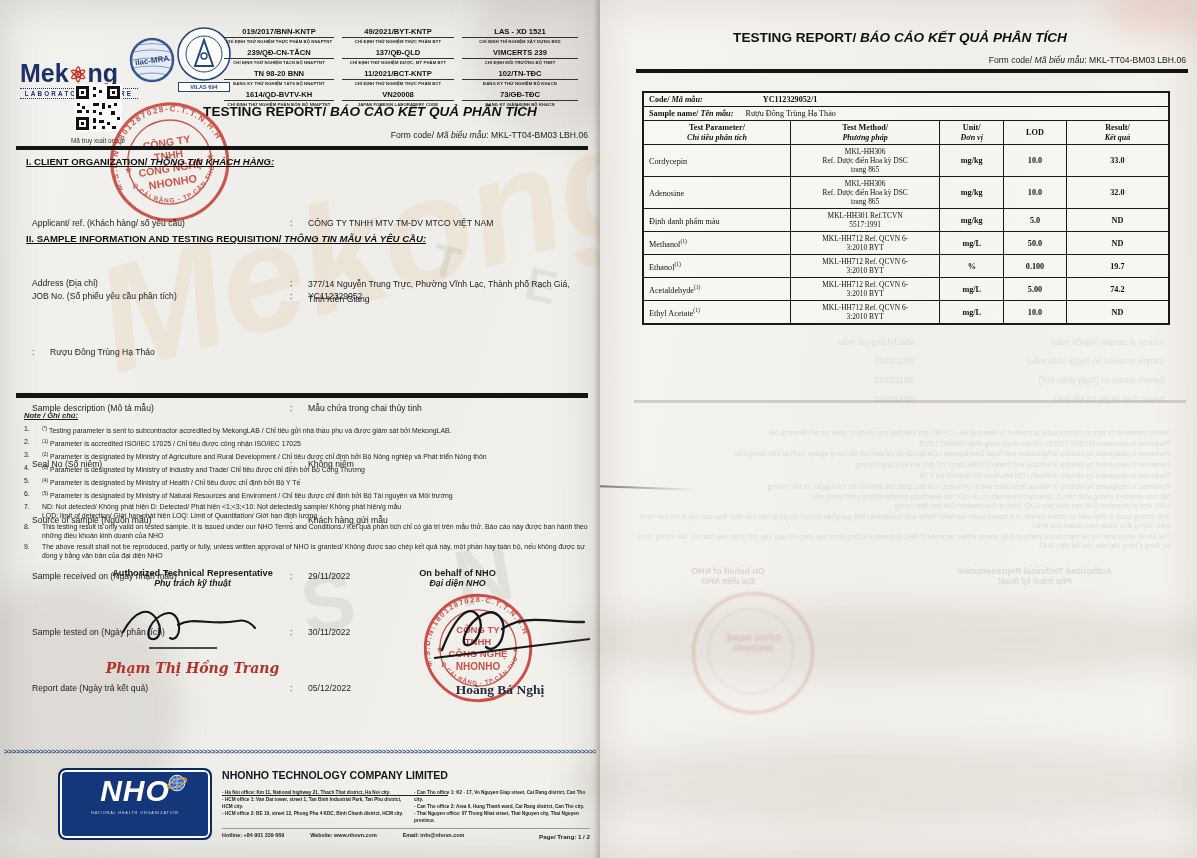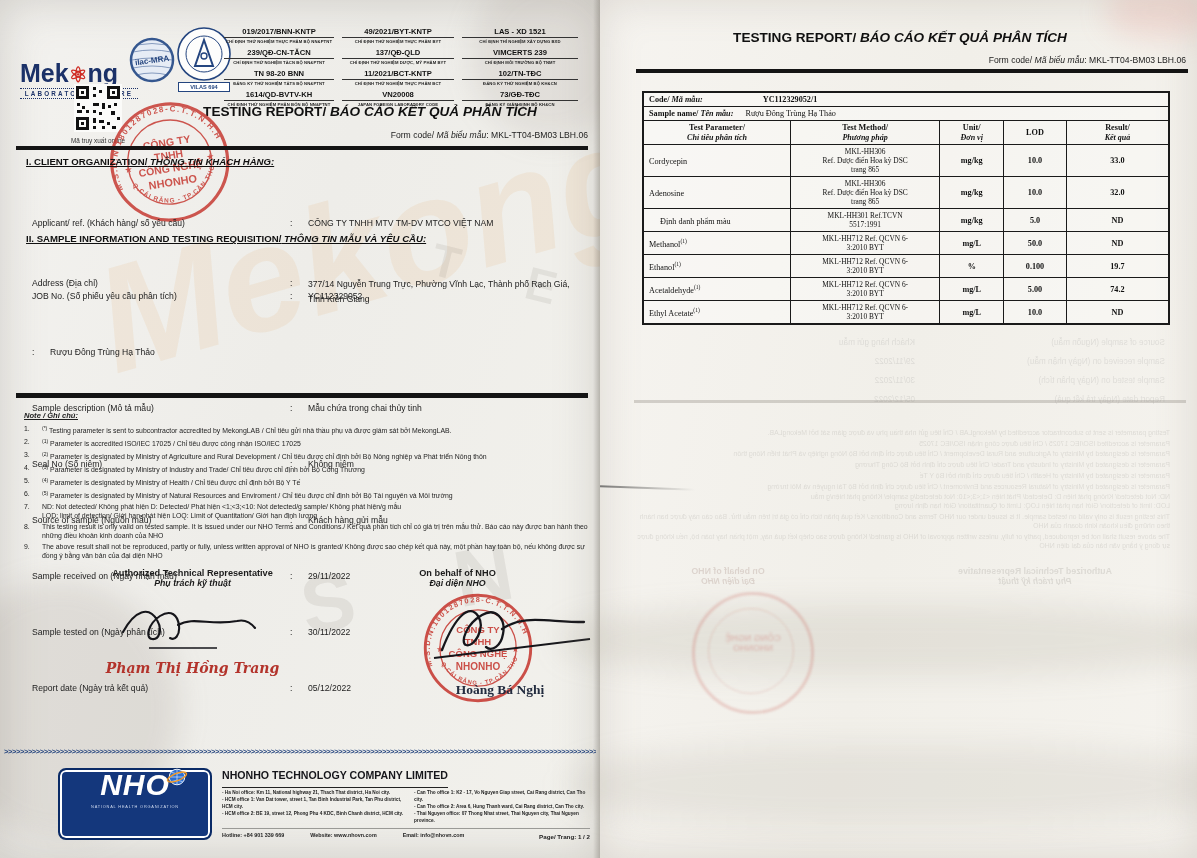--- a/index.html
+++ b/index.html
@@ -355,33 +355,33 @@
       <svg width="168" height="90" viewBox="0 0 168 90">
         <path d="M14 58 C28 22, 42 12, 50 24 C58 36, 46 56, 38 53 C32 51, 38 32, 54 23 C68 15, 78 27, 75 42 C73 54, 64 60, 58 55 M74 37 C96 22, 118 30, 156 30" stroke="#15151a" stroke-width="2.3" fill="none" stroke-linecap="round"></path>
         <line x1="6" y1="66" x2="162" y2="47" stroke="#15151a" stroke-width="2"></line>
       </svg>
     </div>
     <div class="abs" style="left:400px;top:682px;width:200px;text-align:center;font-family:'Liberation Serif',serif;font-weight:bold;font-size:13.5px;color:#232c3f;">Hoàng Bá Nghị</div>
 
     <div class="abs band" style="left:4px;top:747px;width:592px;">&gt;&gt;&gt;&gt;&gt;&gt;&gt;&gt;&gt;&gt;&gt;&gt;&gt;&gt;&gt;&gt;&gt;&gt;&gt;&gt;&gt;&gt;&gt;&gt;&gt;&gt;&gt;&gt;&gt;&gt;&gt;&gt;&gt;&gt;&gt;&gt;&gt;&gt;&gt;&gt;&gt;&gt;&gt;&gt;&gt;&gt;&gt;&gt;&gt;&gt;&gt;&gt;&gt;&gt;&gt;&gt;&gt;&gt;&gt;&gt;&gt;&gt;&gt;&gt;&gt;&gt;&gt;&gt;&gt;&gt;&gt;&gt;&gt;&gt;&gt;&gt;&gt;&gt;&gt;&gt;&gt;&gt;&gt;&gt;&gt;&gt;&gt;&gt;&gt;&gt;&gt;&gt;&gt;&gt;&gt;&gt;&gt;&gt;&gt;&gt;&gt;&gt;&gt;&gt;&gt;&gt;&gt;&gt;&gt;&gt;&gt;&gt;&gt;&gt;&gt;&gt;&gt;&gt;&gt;&gt;&gt;&gt;&gt;&gt;&gt;&gt;&gt;&gt;&gt;&gt;&gt;&gt;&gt;&gt;&gt;&gt;&gt;&gt;&gt;&gt;&gt;&gt;&gt;&gt;&gt;&gt;&gt;&gt;&gt;&gt;&gt;&gt;&gt;&gt;&gt;&gt;&gt;&gt;&gt;&gt;&gt;&gt;&gt;&gt;&gt;&gt;&gt;&gt;&gt;&gt;&gt;&gt;&gt;&gt;&gt;&gt;&gt;&gt;&gt;&gt;&gt;&gt;&gt;&gt;&gt;&gt;&gt;&gt;&gt;&gt;&gt;&gt;&gt;&gt;&gt;&gt;</div>
 
     <div class="abs" style="left:58px;top:768px;width:150px;height:68px;background:#14377c;border:2px solid #0a2a66;border-radius:8px;text-align:center;box-shadow:0 0 0 2px #fff inset;">
-      <div style="position:relative;display:inline-block;">
+      <div style="position:relative;display:inline-block;margin-top:6px;">
         <span style="font-weight:800;font-style:italic;font-size:30px;color:#fff;letter-spacing:1px;line-height:30px;">NHO</span>
         <span class="abs" style="right:-18px;top:-4px;">
           <svg width="22" height="22" viewBox="0 0 24 24">
             <circle cx="12" cy="12" r="8.5" fill="#2d6fd2" stroke="#fff" stroke-width="1"></circle>
             <path d="M4 12 H20 M12 4 V20 M6 7 Q12 10 18 7 M6 17 Q12 14 18 17" stroke="#cfe2ff" stroke-width=".8" fill="none"></path>
             <ellipse cx="12" cy="12" rx="11" ry="4" fill="none" stroke="#f59a23" stroke-width="1.6" transform="rotate(-22 12 12)"></ellipse>
           </svg>
         </span>
       </div>
       <div style="font-size:3.9px;color:#cdd8ee;letter-spacing:.8px;margin-top:4px;">NATIONAL HEALTH ORGANIZATION</div>
     </div>
-    <div class="abs" style="left:222px;top:769px;font-size:10.6px;font-weight:bold;color:#15151a;border-bottom:1.4px solid #222;padding-bottom:6px;display:inline-block;">NHONHO TECHNOLOGY COMPANY LIMITED</div>
+    <div class="abs" style="left:222px;top:769px;font-size:10.6px;font-weight:bold;color:#15151a;border-bottom:1.4px solid #222;padding-bottom:14px;display:inline-block;">NHONHO TECHNOLOGY COMPANY LIMITED</div>
     <div class="abs addr" style="left:222px;top:789px;width:188px;">
       <div>- Ha Noi office: Km 11, National highway 21, Thach That district, Ha Noi city.</div>
       <div>- HCM office 1: Van Dat tower, street 1, Tan Binh Industrial Park, Tan Phu district, HCM city.</div>
       <div>- HCM office 2: BE 19, street 12, Phong Phu 4 KDC, Binh Chanh district, HCM city.</div>
     </div>
     <div class="abs addr" style="left:414px;top:789px;width:176px;">
       <div>- Can Tho office 1: K2 - 17, Vo Nguyen Giap street, Cai Rang district, Can Tho city.</div>
       <div>- Can Tho office 2: Area 6, Hung Thanh ward, Cai Rang district, Can Tho city.</div>
       <div>- Thai Nguyen office: 07 Thong Nhat street, Thai Nguyen city, Thai Nguyen province.</div>
     </div>
@@ -465,21 +465,21 @@
         <tr>
           <td style="padding-left:5px;"><span>Adenosine</span><sup style="font-size:5.5px;"></sup></td>
           <td class="pre">MKL-HH306
 Ref. Dược điển Hoa kỳ DSC
 trang 865</td>
           <td class="ctr b">mg/kg</td>
           <td class="ctr b">10.0</td>
           <td class="ctr b">32.0</td>
         </tr>
         <tr>
-          <td style="padding-left:16px;margin-top:44px;"><span>Định danh phẩm màu</span><sup style="font-size:5.5px;"></sup></td>
+          <td style="padding-left:5px;margin-top:44px;"><span>Định danh phẩm màu</span><sup style="font-size:5.5px;"></sup></td>
           <td class="pre">MKL-HH301 Ref.TCVN
 5517:1991</td>
           <td class="ctr b">mg/kg</td>
           <td class="ctr b">5.0</td>
           <td class="ctr b">ND</td>
         </tr>
         <tr>
           <td style="padding-left:5px;"><span>Methanol</span><sup style="font-size:5.5px;">(1)</sup></td>
           <td class="pre">MKL-HH712 Ref. QCVN 6-
 3:2010 BYT</td>

